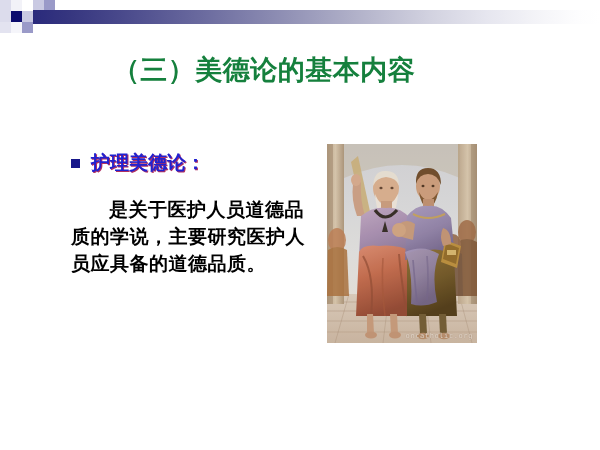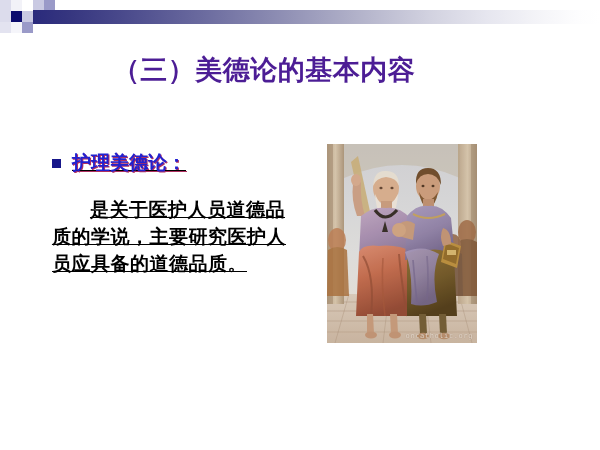--- a/index.html
+++ b/index.html
@@ -57,36 +57,35 @@
     position: absolute;
   }
 
   
   .title {
     position: absolute;
     left: 0;
     top: 54px;
     width: 528px;
     text-align: center;
-    color: #4c1d95;
+    color: #15803d;
     font-size: 27px;
     font-weight: bold;
     letter-spacing: 0.5px;
     font-family: "DejaVu Serif", "Liberation Serif", serif;
     line-height: 1.2;
     white-space: nowrap;
   }
 
   
   .content {
     position: absolute;
-    left: 52px;
+    left: 71px;
     top: 150px;
     width: 250px;
-    text-decoration: underline;
   }
 
   .bullet-row {
     display: flex;
     align-items: flex-start;
     margin-bottom: 4px;
   }
 
   .bullet-marker {
     width: 9px;

